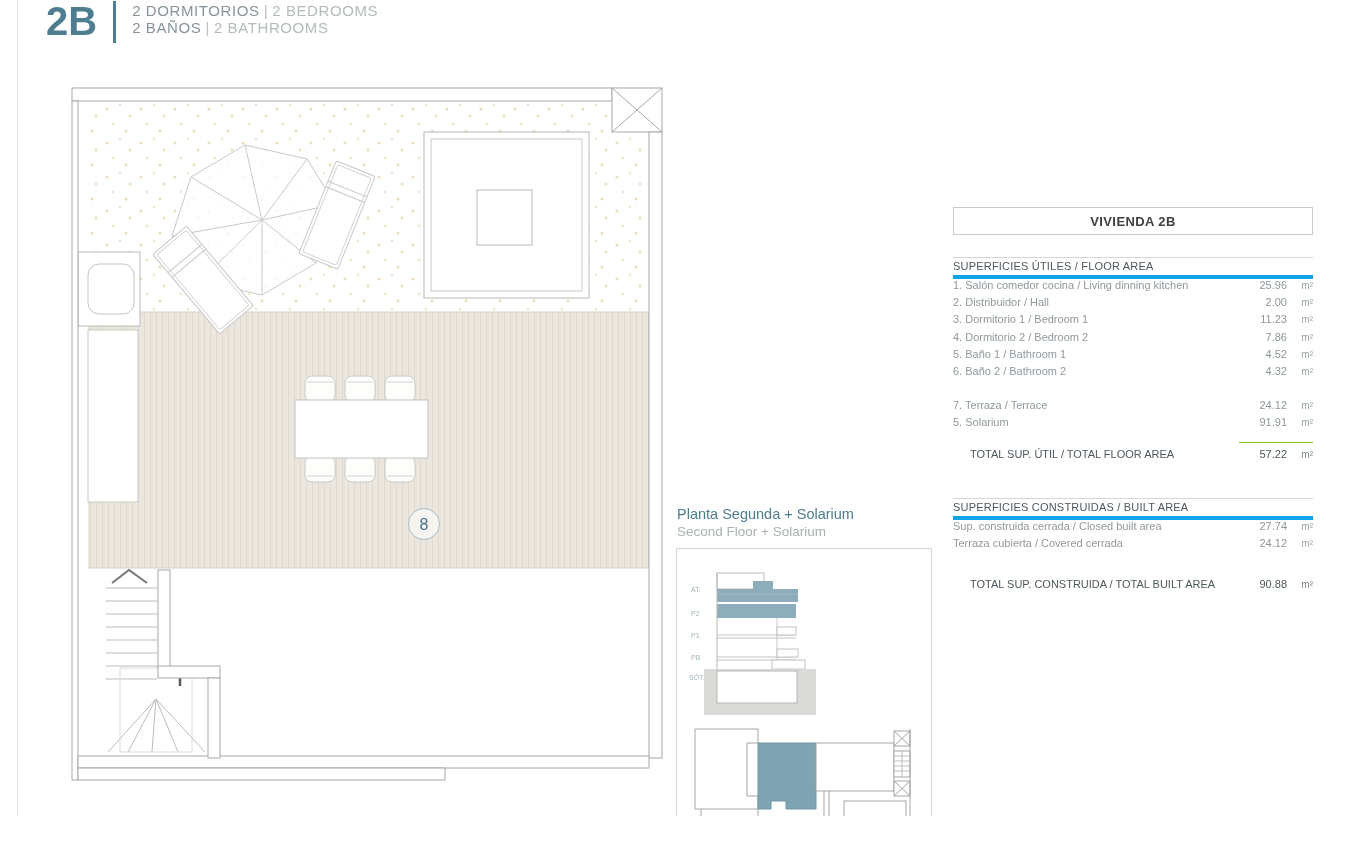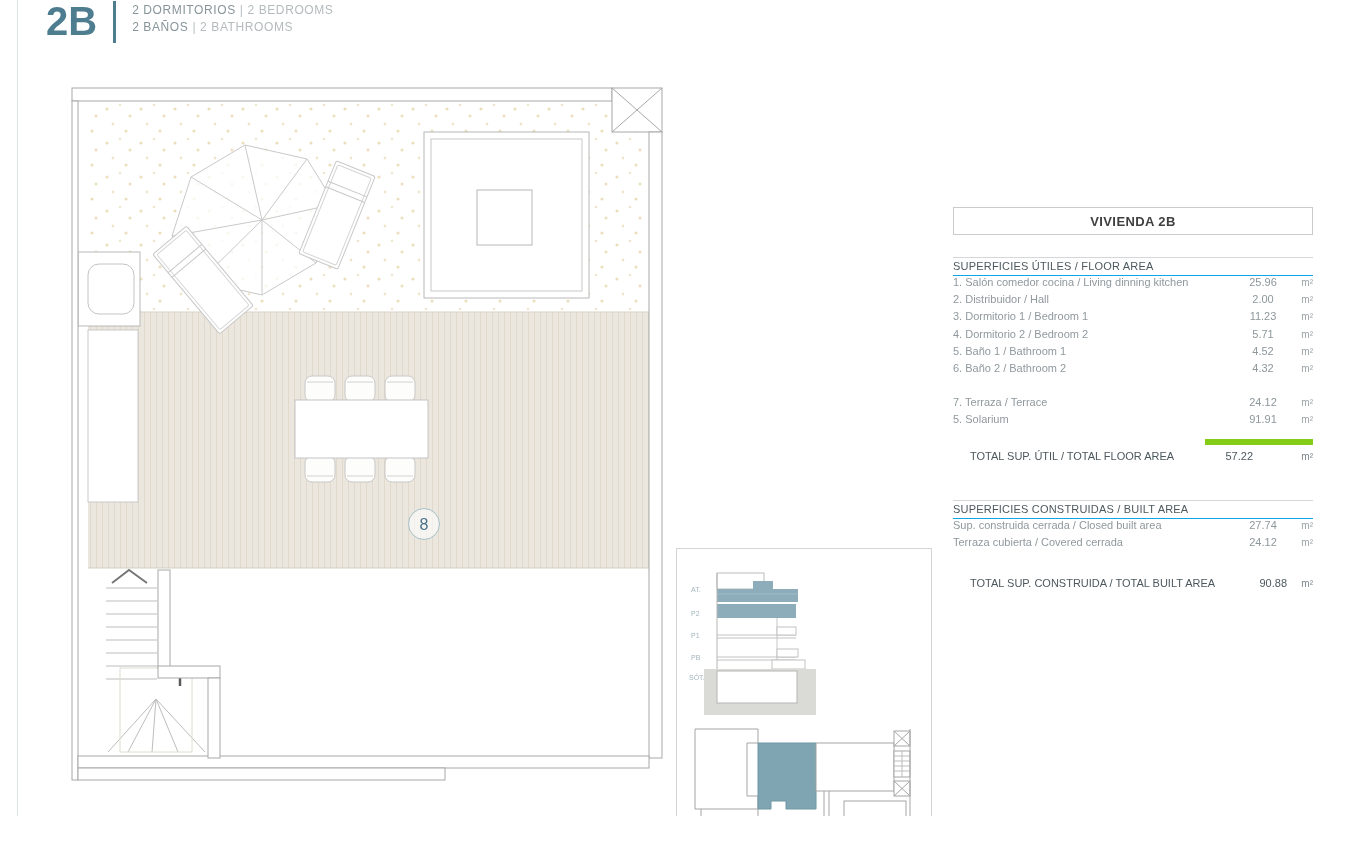--- a/index.html
+++ b/index.html
@@ -5,46 +5,46 @@
   html,body{margin:0;padding:0;background:#ffffff;}
   .page{position:relative;width:1360px;height:816px;background:#fff;overflow:hidden;
         font-family:"Liberation Sans", sans-serif;}
   .page-rule{position:absolute;left:17px;top:0;width:1px;height:850px;background:#dbe3e5;}
 
   
   .hdr{position:absolute;left:46px;top:0;display:flex;align-items:flex-start;}
   .hdr-code{font-size:40px;font-weight:bold;color:#4e7d90;line-height:42px;letter-spacing:0px;}
   .hdr-div{width:3px;height:42px;background:#4e7d90;margin:1px 16px 0 16px;}
   .hdr-lines{padding-top:2px;}
-  .hdr-line{font-size:12px;letter-spacing:.6px;line-height:17px;white-space:nowrap;}
+  .hdr-line{font-size:15px;letter-spacing:.6px;line-height:17px;white-space:nowrap;}
   .es{color:#87949a;} .sep{color:#b9c0c2;padding:0 4px;} .en{color:#b4bbbd;}
 
   
   .floor-label{position:absolute;left:677px;top:505px;line-height:18px;}
   .fl-es{font-size:14.5px;color:#4e7d90;}
   .fl-en{font-size:13.5px;color:#a9b1b3;}
 
   .midpanel{position:absolute;left:676px;top:548px;width:254px;height:302px;
             border:1px solid #d2d6d7;border-bottom:none;background:#fff;overflow:hidden;}
 
   
   .areas{position:absolute;left:953px;top:207px;width:360px;font-size:11px;color:#90999d;}
   .areas .titlebox{height:26px;border:1px solid #c9cccd;display:flex;align-items:center;justify-content:center;
                    font-size:13px;font-weight:bold;color:#404040;letter-spacing:.4px;}
-  .sect-h{margin-top:22px;border-top:1px solid #d4d6d7;border-bottom:1px solid #0ea5e9;
+  .sect-h{margin-top:22px;border-top:1px solid #d4d6d7;border-bottom:4px solid #0ea5e9;
           padding:2px 0 3px 0;color:#4d585e;font-size:11px;letter-spacing:.2px;}
   .arow{display:flex;align-items:baseline;height:17.2px;}
   .arow .lbl{flex:1;color:#90999d;}
-  .arow .val{width:48px;text-align:center;color:#8d979b;}
+  .arow .val{width:48px;text-align:right;color:#8d979b;}
   .arow .unit{width:26px;text-align:right;color:#9aa3a6;font-size:10px;}
   .gap17{height:17px;} .gap8{height:8px;} .gap30{height:30px;} .gap12{height:12px;}
   .trow{display:flex;align-items:baseline;color:#4d585e;}
   .trow .lbl{flex:1;margin-left:17px;}
   .trow .nums{display:flex;align-items:baseline;}
-  .trow .nums.ruled{border-top:6px solid #84cc16;padding-top:5px;gap:34px;}
+  .trow .nums.ruled{border-top:1px solid #84cc16;padding-top:5px;}
   .trow .val{width:48px;text-align:right;color:#4d585e;}
   .trow .unit{width:26px;text-align:right;color:#7d878b;font-size:10px;}
 
   .plan-wrap{position:absolute;left:65px;top:82px;width:605px;height:706px;}
   svg text{font-family:"Liberation Sans", sans-serif;}
 </style>
 </head>
 <body>
 
 <div class="page">
@@ -181,20 +181,24 @@
         <rect x="208" y="678" width="12" height="80"></rect>
       </g>
 
       <g>
         <circle cx="424" cy="524" r="15.5" fill="#ffffff" fill-opacity="0.6" stroke="#a6c0c8"></circle>
         <text x="424" y="530" font-size="16" fill="#48738a" text-anchor="middle">8</text>
       </g>
     </svg>
   </div>
 
+  <div class="floor-label">
+    <div class="fl-es">Planta Segunda + Solarium</div>
+    <div class="fl-en">Second Floor + Solarium</div>
+  </div>
 
   <div class="midpanel">
     <svg width="254" height="302" viewBox="0 0 254 302">
 
       <g>
         <text x="14" y="43" font-size="7" fill="#a2b5bc">AT.</text>
         <text x="14" y="67" font-size="7" fill="#a2b5bc">P2</text>
         <text x="14" y="89" font-size="7" fill="#a2b5bc">P1</text>
         <text x="14" y="111" font-size="7" fill="#a2b5bc">PB</text>
         <text x="12" y="131" font-size="7" fill="#a2b5bc">SÓT.</text>
@@ -268,21 +272,21 @@
       <span class="val">2.00</span>
       <span class="unit">m²</span>
     </div>
     <div class="arow">
       <span class="lbl">3. Dormitorio 1 / Bedroom 1</span>
       <span class="val">11.23</span>
       <span class="unit">m²</span>
     </div>
     <div class="arow">
       <span class="lbl">4. Dormitorio 2 / Bedroom 2</span>
-      <span class="val">5.71</span>
+      <span class="val">7.86</span>
       <span class="unit">m²</span>
     </div>
     <div class="arow">
       <span class="lbl">5. Baño 1 / Bathroom 1</span>
       <span class="val">4.52</span>
       <span class="unit">m²</span>
     </div>
     <div class="arow">
       <span class="lbl">6. Baño 2 / Bathroom 2</span>
       <span class="val">4.32</span>

